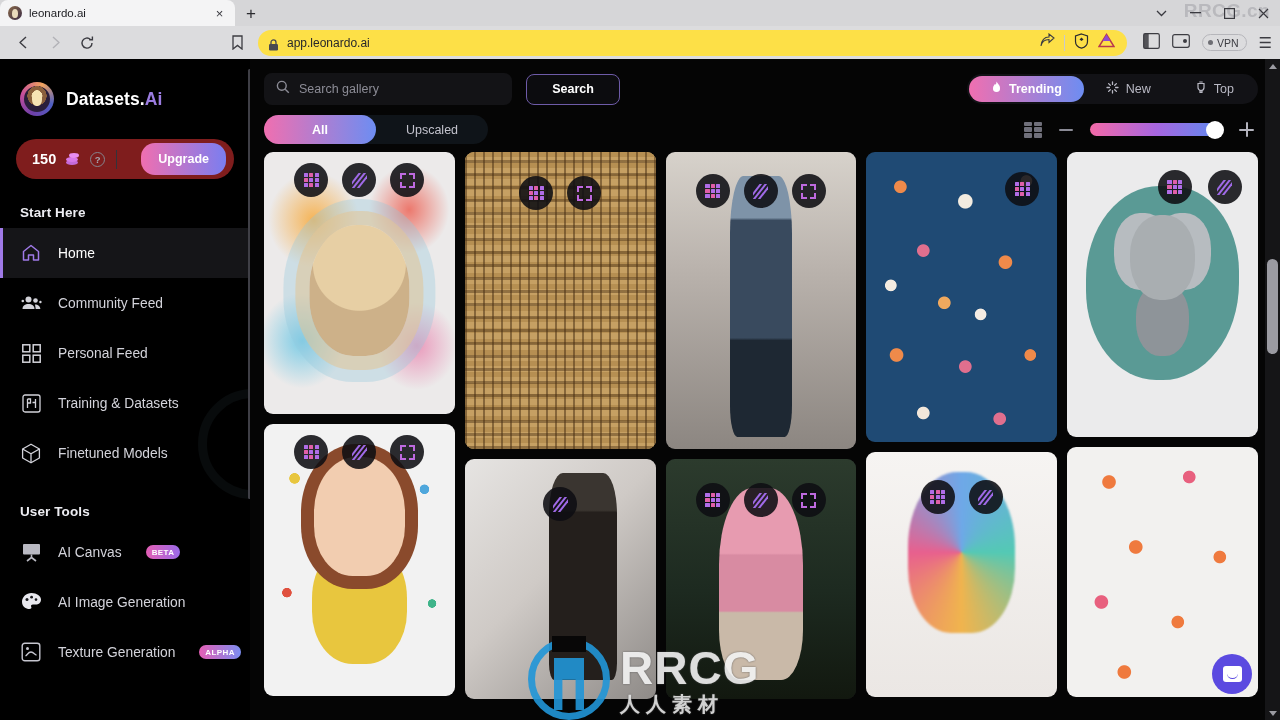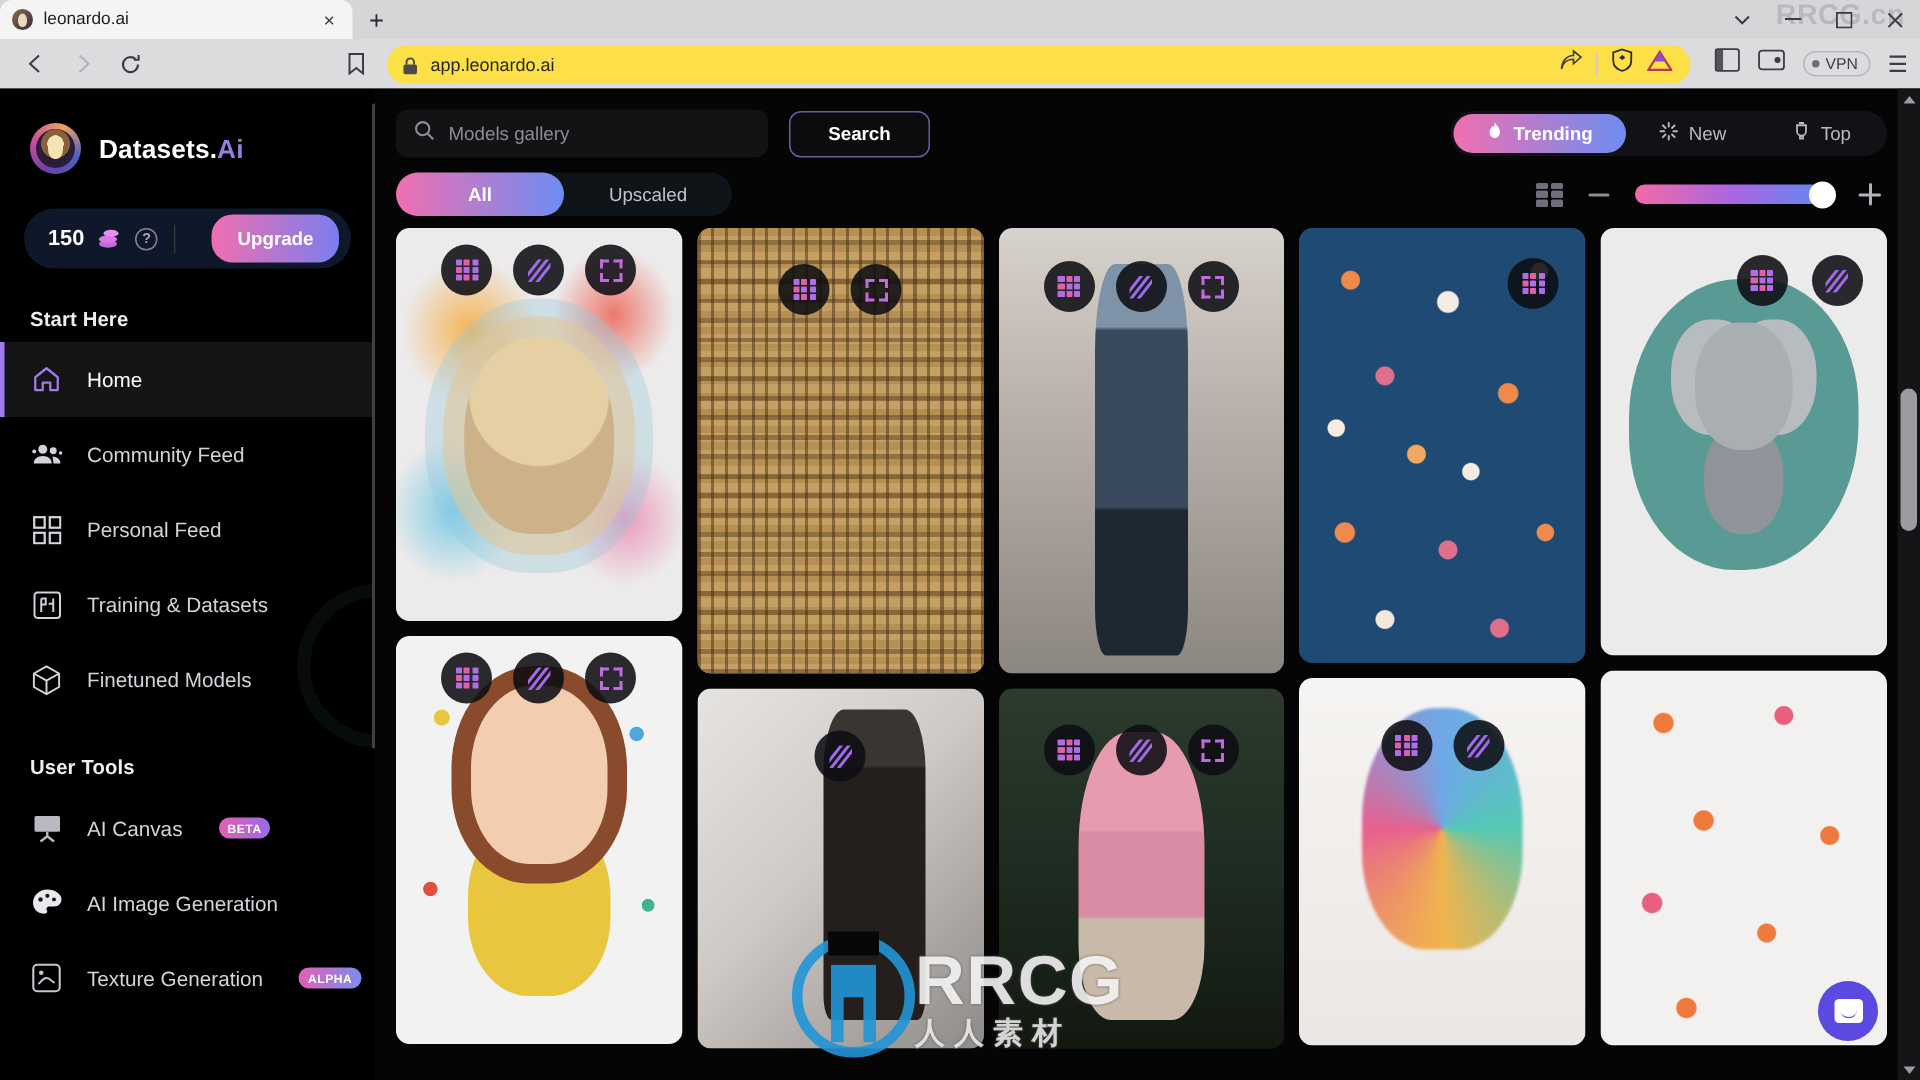--- a/index.html
+++ b/index.html
@@ -44,21 +44,21 @@
 
   
   .sidebar { width:250px; background:#000; flex:none; position:relative; padding-top:18px; overflow:hidden; }
   .brand { display:flex; align-items:center; gap:12px; padding:0 20px; height:44px; }
   .brand-logo { width:34px; height:34px; border-radius:50%; flex:none; background:conic-gradient(from 200deg,#6f3fa8,#c74f9b,#f0a35e,#4e5fc4,#6f3fa8); position:relative; overflow:hidden; }
   .brand-logo::before{content:"";position:absolute;inset:4px;border-radius:50%;background:radial-gradient(circle at 50% 38%,#f3dfae 0 26%,#8a5f3c 27% 46%,#2a1e3a 47% 100%);}
   .brand-logo::after{content:"";position:absolute;left:50%;top:8px;transform:translateX(-50%);width:10px;height:16px;border-radius:50% 50% 42% 42%;background:#f6e3b4;}
   .brand-name { font-size:17.5px; font-weight:600; color:#fff; letter-spacing:.1px; }
   .brand-name .ai { color:#9b7ce0; }
 
-  .credits { margin:18px 16px 0; height:40px; background:#0f172a; border-radius:20px; display:flex; align-items:center; padding:0 8px 0 16px; gap:9px; }
+  .credits { margin:18px 16px 0; height:40px; background:#7f1d1d; border-radius:20px; display:flex; align-items:center; padding:0 8px 0 16px; gap:9px; }
   .cr-num { font-size:14.5px; font-weight:700; color:#fff; }
   .cr-coin { width:16px; height:14px; position:relative; flex:none; }
   .cr-help { width:15px; height:15px; border-radius:50%; border:1.3px solid #85858e; color:#a7a7b0; font-size:9.5px; display:flex; align-items:center; justify-content:center; font-weight:700; }
   .cr-sep { width:1px; height:19px; background:#33333a; margin-left:2px; }
   .upgrade { margin-left:auto; height:28px; padding:16px 17px; border-radius:14px; background:linear-gradient(90deg,#f06fb0,#7a7ef0); color:#fff; font-size:12.5px; font-weight:700; display:flex; align-items:center; }
 
   .sec-label { font-size:13.5px; font-weight:700; color:#ededf2; padding:26px 0 8px 20px; letter-spacing:.1px; }
   .navitem { height:50px; display:flex; align-items:center; gap:16px; padding-left:20px; color:#d3d3da; font-size:13.8px; position:relative; }
   .navitem.active { background:#151518; color:#fff; }
   .navitem.active::before { content:""; position:absolute; left:0; top:0; bottom:0; width:3px; background:#a07ae8; }
@@ -180,21 +180,21 @@
       radial-gradient(circle 14px at 22% 14%, #ef7a3e 0 45%, transparent 52%),
       radial-gradient(circle 13px at 64% 12%, #e8607e 0 45%, transparent 52%),
       radial-gradient(circle 14px at 36% 40%, #ef7a3e 0 45%, transparent 52%),
       radial-gradient(circle 13px at 80% 44%, #ef7a3e 0 45%, transparent 52%),
       radial-gradient(circle 14px at 18% 62%, #e8607e 0 45%, transparent 52%),
       radial-gradient(circle 13px at 58% 70%, #ef7a3e 0 45%, transparent 52%),
       radial-gradient(circle 14px at 30% 90%, #ef7a3e 0 45%, transparent 52%),
       #f2f1ef; }
 
   
-  .wmark { position:absolute; left:278px; bottom:15px; display:flex; align-items:center; z-index:9; pointer-events:none; opacity:.9; }
+  .wmark { position:absolute; left:278px; bottom:0; display:flex; align-items:center; gap:10px; z-index:9; pointer-events:none; opacity:.9; }
   .wm-circle { width:82px; height:82px; border-radius:50%; border:7px solid #2196d8; position:relative; }
   .wm-circle::before { content:""; position:absolute; left:50%; top:13px; transform:translateX(-50%); width:30px; height:52px; background:#2196d8; clip-path:polygon(0 0,100% 0,100% 100%,72% 100%,72% 42%,28% 42%,28% 100%,0 100%); }
   .wm-circle::after { content:""; position:absolute; left:50%; top:-9px; transform:translateX(-50%); width:34px; height:16px; background:#050505; }
   .wm-text { display:flex; flex-direction:column; line-height:1; }
   .wm-main { font-size:46px; font-weight:800; color:#f3f3f3; letter-spacing:1px; text-shadow:0 0 2px #555; }
   .wm-sub { font-size:20px; font-weight:700; color:#e8e8e8; letter-spacing:6px; margin-top:3px; text-shadow:0 0 2px #555; }
 
   
   .chat { position:absolute; right:28px; bottom:26px; width:40px; height:40px; border-radius:50%; background:#5b4ae0; display:flex; align-items:center; justify-content:center; z-index:12; }
   .chat-bub { width:19px; height:16px; background:#fff; border-radius:3px; position:relative; }
@@ -443,21 +443,21 @@
 
       <div class="toolbar">
         <div class="trow">
           <div class="searchbox">
             <span>
               <svg width="14" height="14" viewBox="0 0 14 14">
                   <circle cx="5.8" cy="5.8" r="4.4" stroke="#8c8c96" stroke-width="1.4" fill="none"></circle>
                   <path d="M9.2 9.2l3.6 3.6" stroke="#8c8c96" stroke-width="1.4"></path>
                 </svg>
             </span>
-            <span class="search-ph">Models gallery</span>
+            <span class="search-ph">Search gallery</span>
           </div>
           <div class="searchbtn">Search</div>
 
           <div class="seg-right">
             <div class="seg-r-item on">
               <span>
                 <svg width="11" height="13" viewBox="0 0 11 13">
                     <path d="M5.5.5C6.5 3 9 3.8 9 7.2A3.6 3.6 0 0 1 5.5 11 3.6 3.6 0 0 1 2 7.2C2 5 3.4 4.4 4 2.8c.3 1.2 1.2 1.5 1.5-2.3z" fill="#fff"></path>
                   </svg>
               </span>

